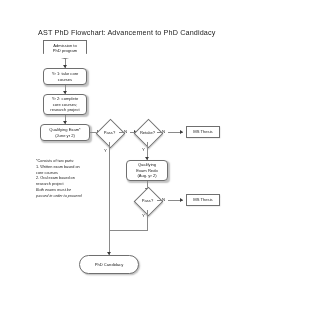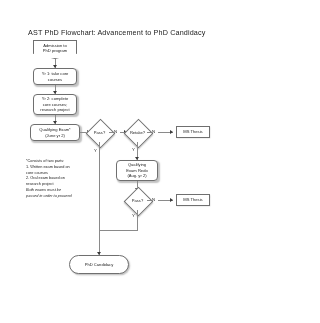--- a/index.html
+++ b/index.html
@@ -3,21 +3,21 @@
 <meta charset="utf-8">
 <style>
   html,body{margin:0;padding:0;background:#ffffff;}
   body{
     width:250px;height:323px;
     font-family:"Liberation Sans","DejaVu Sans",sans-serif;
     color:#111;
     overflow:hidden;
     position:relative;
   }
-  #canvas{position:absolute;left:0;top:0;width:250px;height:258px;}
+  #canvas{position:absolute;left:10px;top:0;width:250px;height:258px;}
 
   .title{
     position:absolute;
     left:28px; top:28px;
     width:200px;
     font-size:7.2px;
     letter-spacing:0.15px;
     color:#1a1a1a;
     white-space:nowrap;
   }

